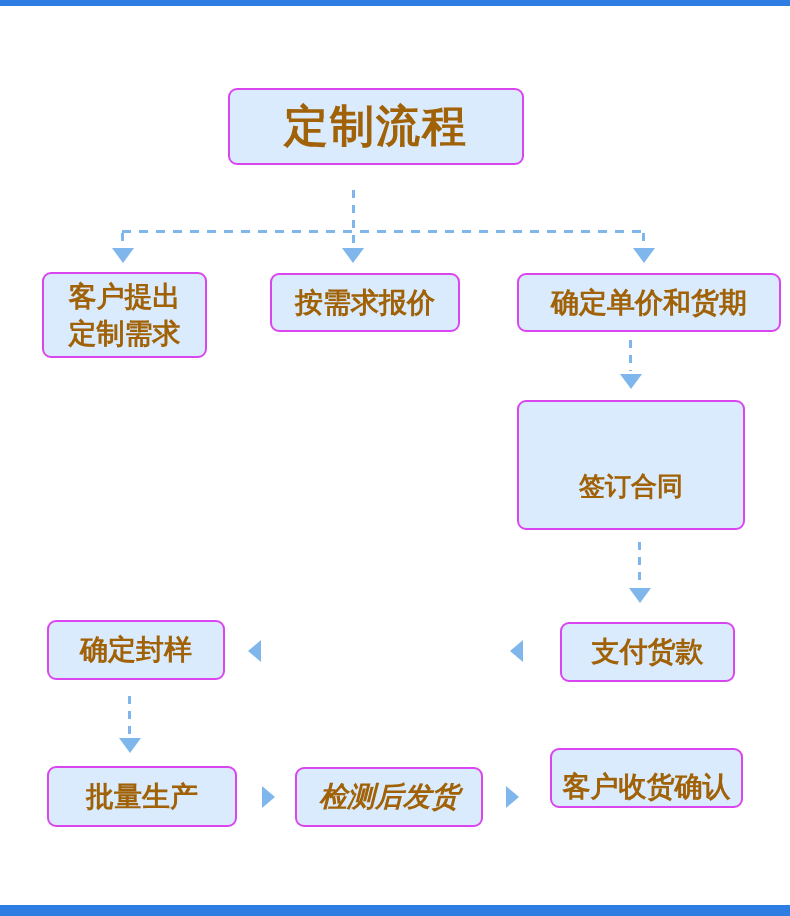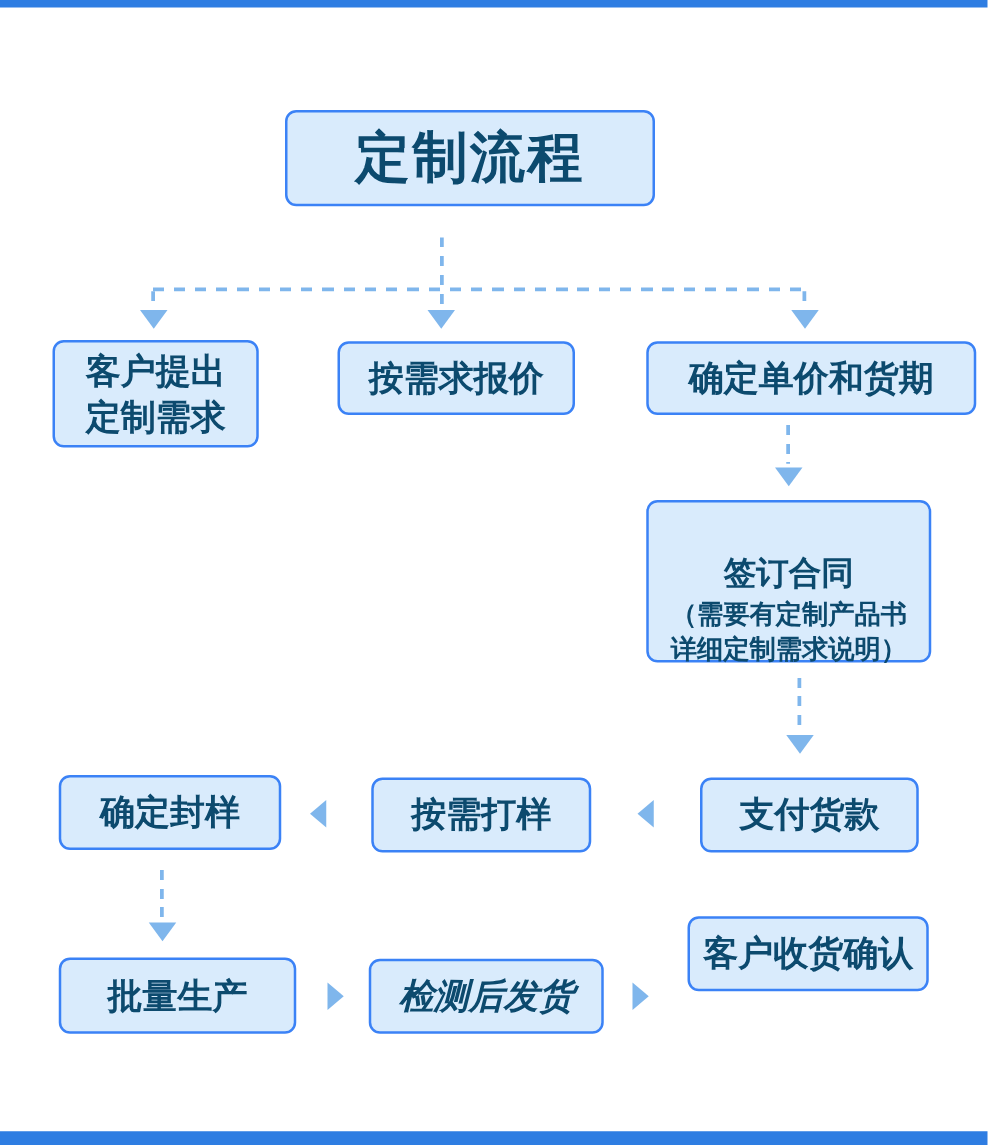--- a/index.html
+++ b/index.html
@@ -5,38 +5,38 @@
   html,body{margin:0;padding:0;background:#ffffff;}
   body{width:790px;height:916px;position:relative;overflow:hidden;
        font-family:"Liberation Sans","DejaVu Sans",sans-serif;}
   .stage{position:absolute;left:0;top:0;width:790px;height:916px;background:#ffffff;}
 
   .trim{position:absolute;left:0;width:790px;background:#2e7de2;}
   #trim-top{top:0;height:6px;}
   #trim-bottom{top:905px;height:11px;}
 
   
-  .node{position:absolute;background:#d9ebfc;border:2px solid #3b82f6;border-radius:9px;
+  .node{position:absolute;background:#d9ebfc;border:2px solid #d946ef;border-radius:9px;
         box-sizing:border-box;display:flex;flex-direction:column;align-items:center;justify-content:center;
-        color:#0c4a6e;font-weight:bold;text-align:center;}
+        color:#a16207;font-weight:bold;text-align:center;}
   .node-label{white-space:pre-line;}
 
   #n-title{left:228px;top:88px;width:296px;height:77px;font-size:44px;letter-spacing:2px;}
   #n-customer{left:42px;top:272px;width:165px;height:86px;font-size:28px;line-height:37px;}
   #n-quote{left:270px;top:273px;width:190px;height:59px;font-size:28px;}
   #n-price{left:517px;top:273px;width:264px;height:59px;font-size:28px;}
   #n-sign{left:517px;top:400px;width:228px;height:130px;padding-top:2px;}
   #n-sign .sign-title{font-size:26px;line-height:40px;margin-top:40px;}
   #n-sign .sign-note{font-size:21px;line-height:28px;white-space:pre-line;}
   #n-seal{left:47px;top:620px;width:178px;height:60px;font-size:28px;text-align:right;}
   #n-sample{left:297px;top:622px;width:176px;height:60px;font-size:28px;}
   #n-pay{left:560px;top:622px;width:175px;height:60px;font-size:28px;}
   #n-mass{left:47px;top:766px;width:190px;height:61px;font-size:28px;}
   #n-ship{left:295px;top:767px;width:188px;height:60px;font-size:28px;font-style:italic;}
-  #n-receipt{left:550px;top:733px;width:193px;height:60px;font-size:28px;}
+  #n-receipt{left:550px;top:748px;width:193px;height:60px;font-size:28px;justify-content:flex-end;}
 
   
   .vdash{position:absolute;width:3px;
          background:repeating-linear-gradient(to bottom,#7fb6ec 0 8px,transparent 8px 15px);}
   .hdash{position:absolute;height:3px;
          background:repeating-linear-gradient(to right,#7fb6ec 0 9px,transparent 9px 17px);}
   #dash-title{left:352px;top:190px;height:56px;}
   #dash-branch{left:122px;top:230px;width:522px;}
   #dash-branch-left{left:121px;top:233px;height:15px;}
   #dash-branch-right{left:642px;top:233px;height:15px;}
@@ -95,34 +95,29 @@
   </div>
   <div id="n-price" class="node">
     <span class="node-label">确定单价和货期</span>
   </div>
 
   <div id="dash-presign" class="vdash"></div>
   <div id="ad-presign" class="arrow-down"></div>
 
   <div id="n-sign" class="node">
     <span class="sign-title">签订合同</span>
-    <span class="sign-note">（需要有定制产品书
-详细定制需求说明）</span>
   </div>
 
   <div id="dash-prepay" class="vdash"></div>
   <div id="ad-prepay" class="arrow-down"></div>
 
   <div id="n-seal" class="node">
     <span class="node-label">确定封样</span>
   </div>
   <div id="tl-1" class="tri-left"></div>
-  <div id="n-sample" class="node">
-    <span class="node-label">按需打样</span>
-  </div>
   <div id="tl-2" class="tri-left"></div>
   <div id="n-pay" class="node">
     <span class="node-label">支付货款</span>
   </div>
 
   <div id="dash-premass" class="vdash"></div>
   <div id="ad-premass" class="arrow-down"></div>
 
   <div id="n-mass" class="node">
     <span class="node-label">批量生产</span>

